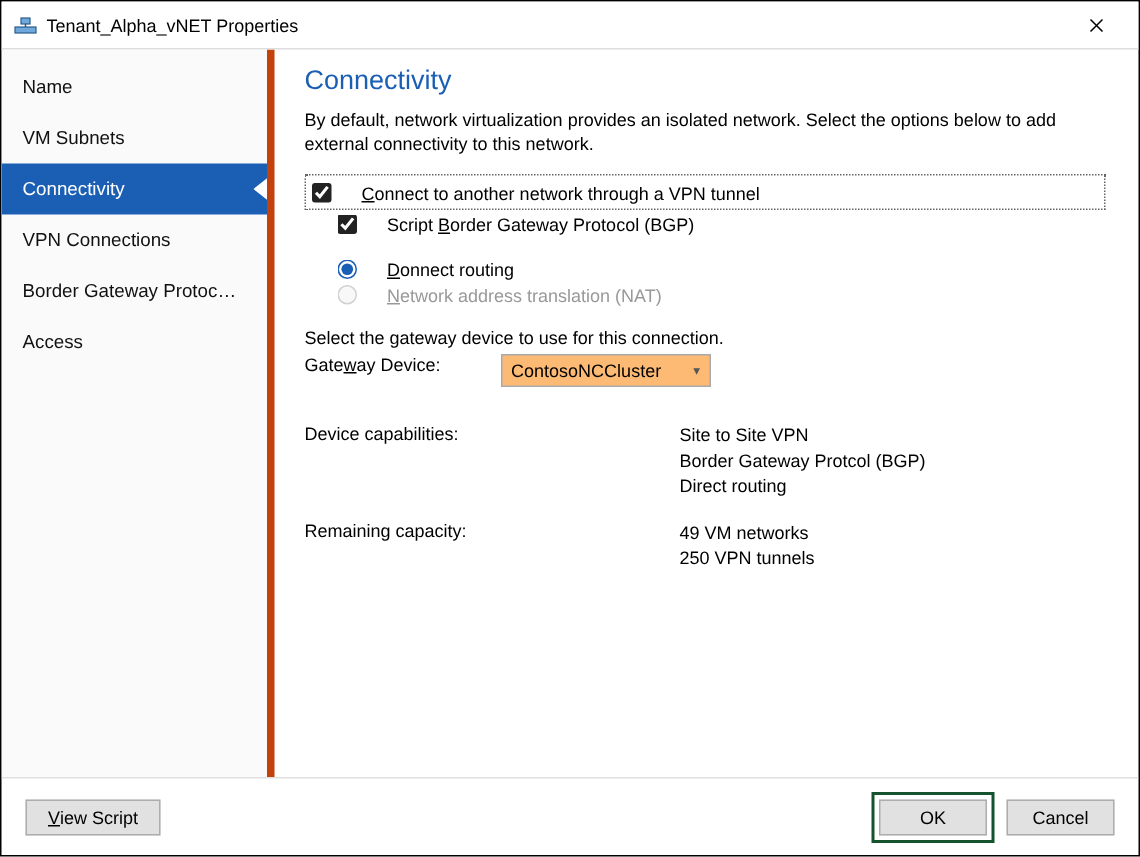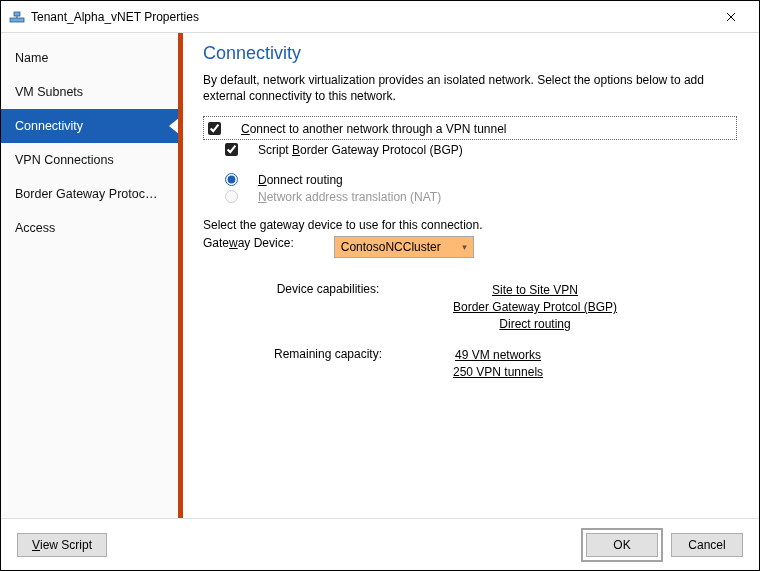--- a/index.html
+++ b/index.html
@@ -129,24 +129,23 @@
     justify-content: space-between;
     padding: 0 6px;
     background: #fdba74;
     font-size: 12px;
   }
   .select-caret { font-size: 9px; color: #555; }
   .info-grid { margin-top: 24px; }
   .info-row {
     display: flex;
     margin-bottom: 14px;
-    text-align: center;
   }
   .info-label { width: 250px; }
-  .info-vals div { line-height: 1.4; text-decoration: underline; }
+  .info-vals div { line-height: 1.4; }
 
   
   .footer {
     height: 52px;
     border-top: 1px solid #e0e0e0;
     display: flex;
     align-items: center;
     padding: 0 16px;
   }
   .footer-spacer { flex: 1; }
@@ -158,21 +157,21 @@
     border: 1px solid #adadad;
     font-size: 12px;
     font-family: inherit;
     display: inline-flex;
     align-items: center;
     justify-content: center;
     margin-left: 8px;
   }
   .btn.view-script { margin-left: 0; }
   .ok-wrap {
-    border: 2px solid #a3a3a3;
+    border: 2px solid #14532d;
     padding: 3px;
     display: inline-flex;
   }
 </style>
 </head>
 <body>
 
 <div class="titlebar">
   <span class="title-icon">
     <svg width="16" height="16" viewBox="0 0 16 16">

